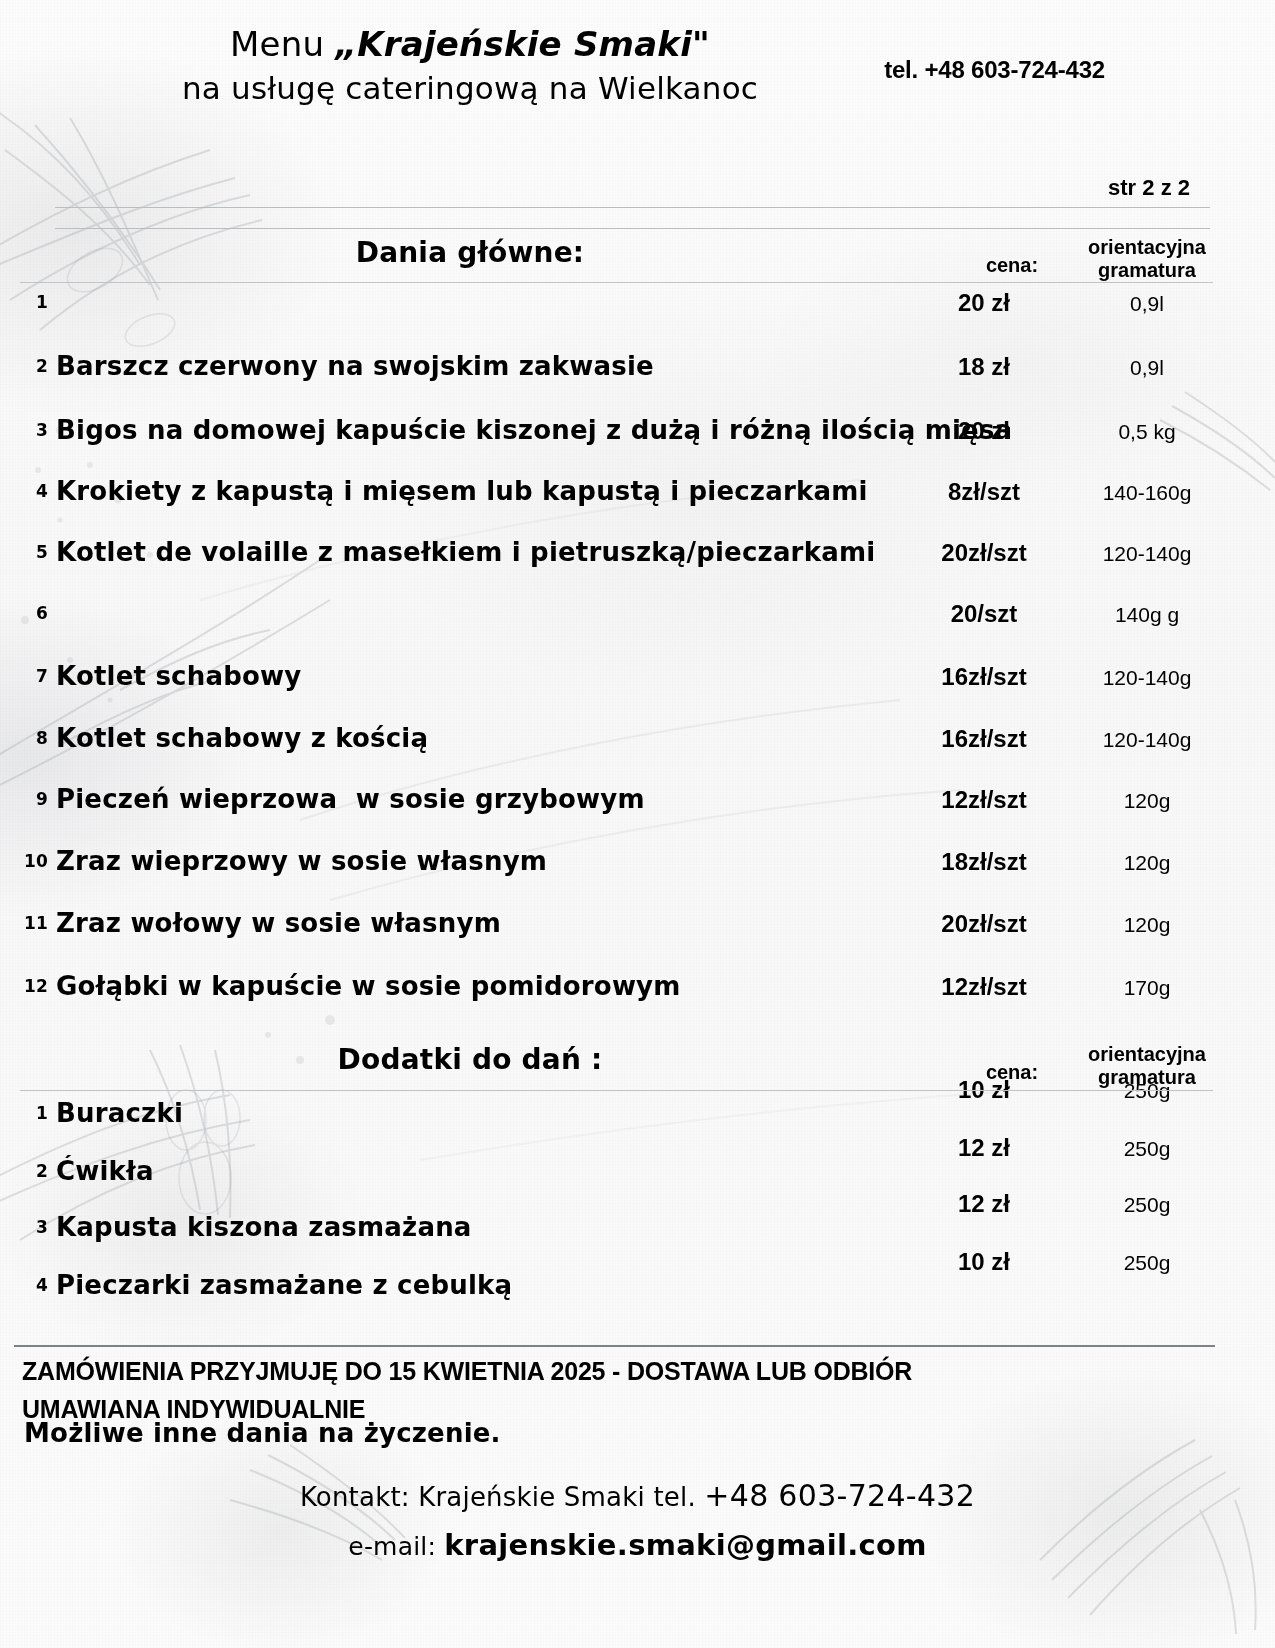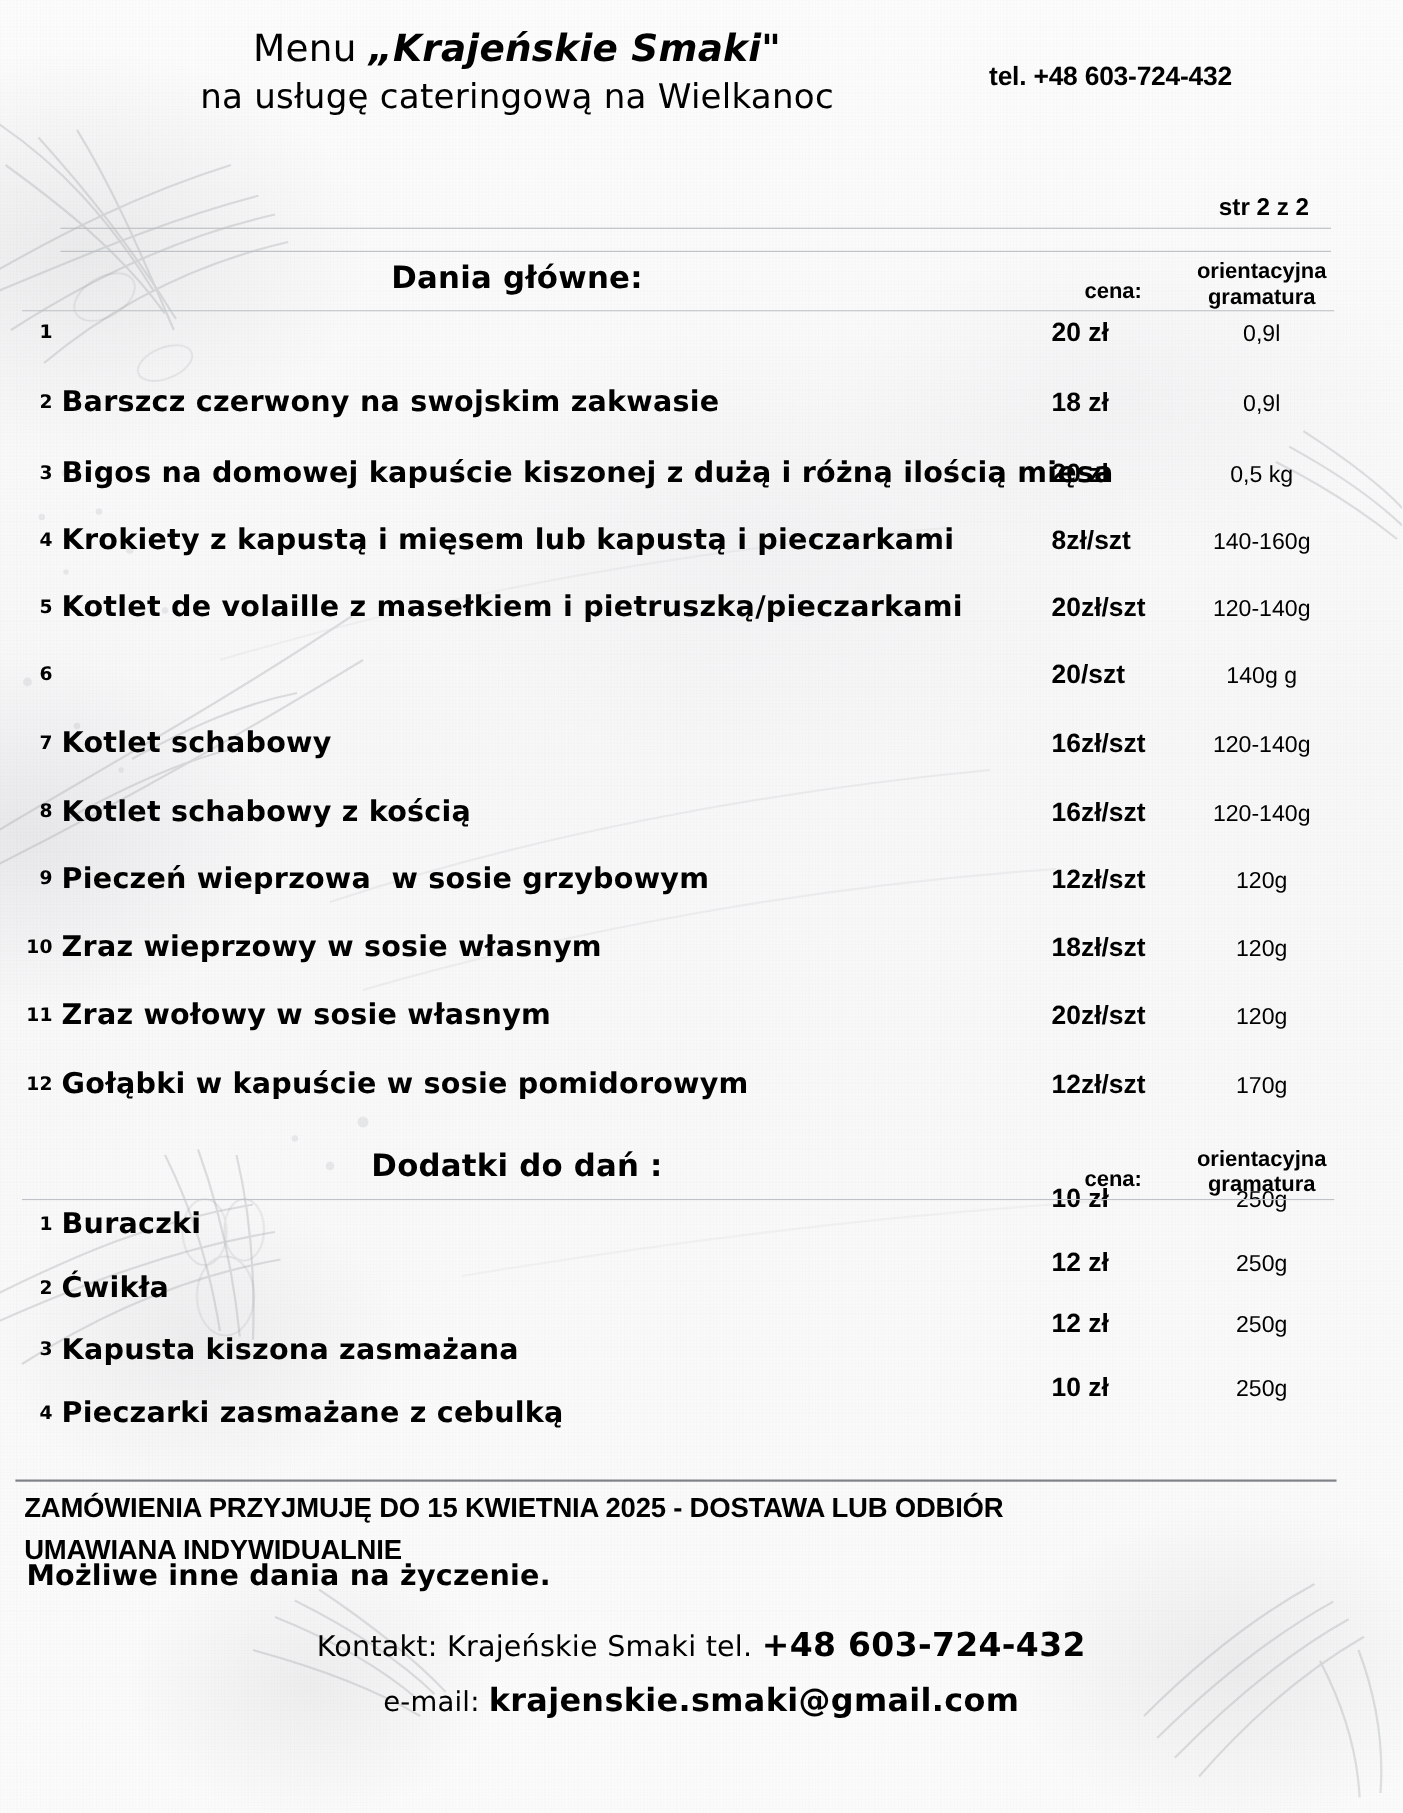--- a/index.html
+++ b/index.html
@@ -74,21 +74,21 @@
   .title-line1 .plain { font-weight: 400; }
   .title-line1 .brand { font-weight: 700; font-style: italic; }
   .title-line2 {
     font-size: 31px;
     line-height: 44px;
     font-weight: 400;
     white-space: nowrap;
   }
   .phone-top {
     position: absolute;
-    right: 155px;
+    right: 170px;
     top: 56px;
     font-size: 24px;
     font-weight: 700;
     font-family: "Liberation Sans", sans-serif;
     letter-spacing: -0.2px;
     white-space: nowrap;
   }
   .page-no {
     position: absolute;
     right: 85px;
@@ -171,22 +171,23 @@
     position: absolute;
     left: 56px;
     width: 890px;
     font-size: 26px;
     font-weight: 700;
     white-space: pre;
     top: 0;
   }
   .row .price {
     position: absolute;
-    left: 956px;
+    left: 928px;
     width: 112px;
+    text-align: center;
     font-size: 24px;
     font-weight: 700;
     font-family: "Liberation Sans", sans-serif;
     top: 2px;
   }
   .row .weight {
     position: absolute;
     left: 1072px;
     width: 150px;
     text-align: center;
@@ -220,21 +221,21 @@
     font-weight: 700;
     white-space: nowrap;
   }
   .contact {
     position: absolute;
     left: 0; right: 0;
     text-align: center;
     white-space: nowrap;
   }
   .contact .lbl { font-size: 26px; font-weight: 400; }
-  .contact .big { font-size: 30px; font-weight: 700; letter-spacing: .3px; }
+  .contact .big { font-size: 30px; font-weight: 400; letter-spacing: .3px; }
   .email .lbl { font-size: 25px; font-weight: 400; }
   .email .big { font-size: 29px; font-weight: 700; letter-spacing: .3px; }
 </style>
 </head>
 <body>
 
 <div id="page">
 
   <div class="bg-layer bg-base"></div>
   <div class="bg-layer">

